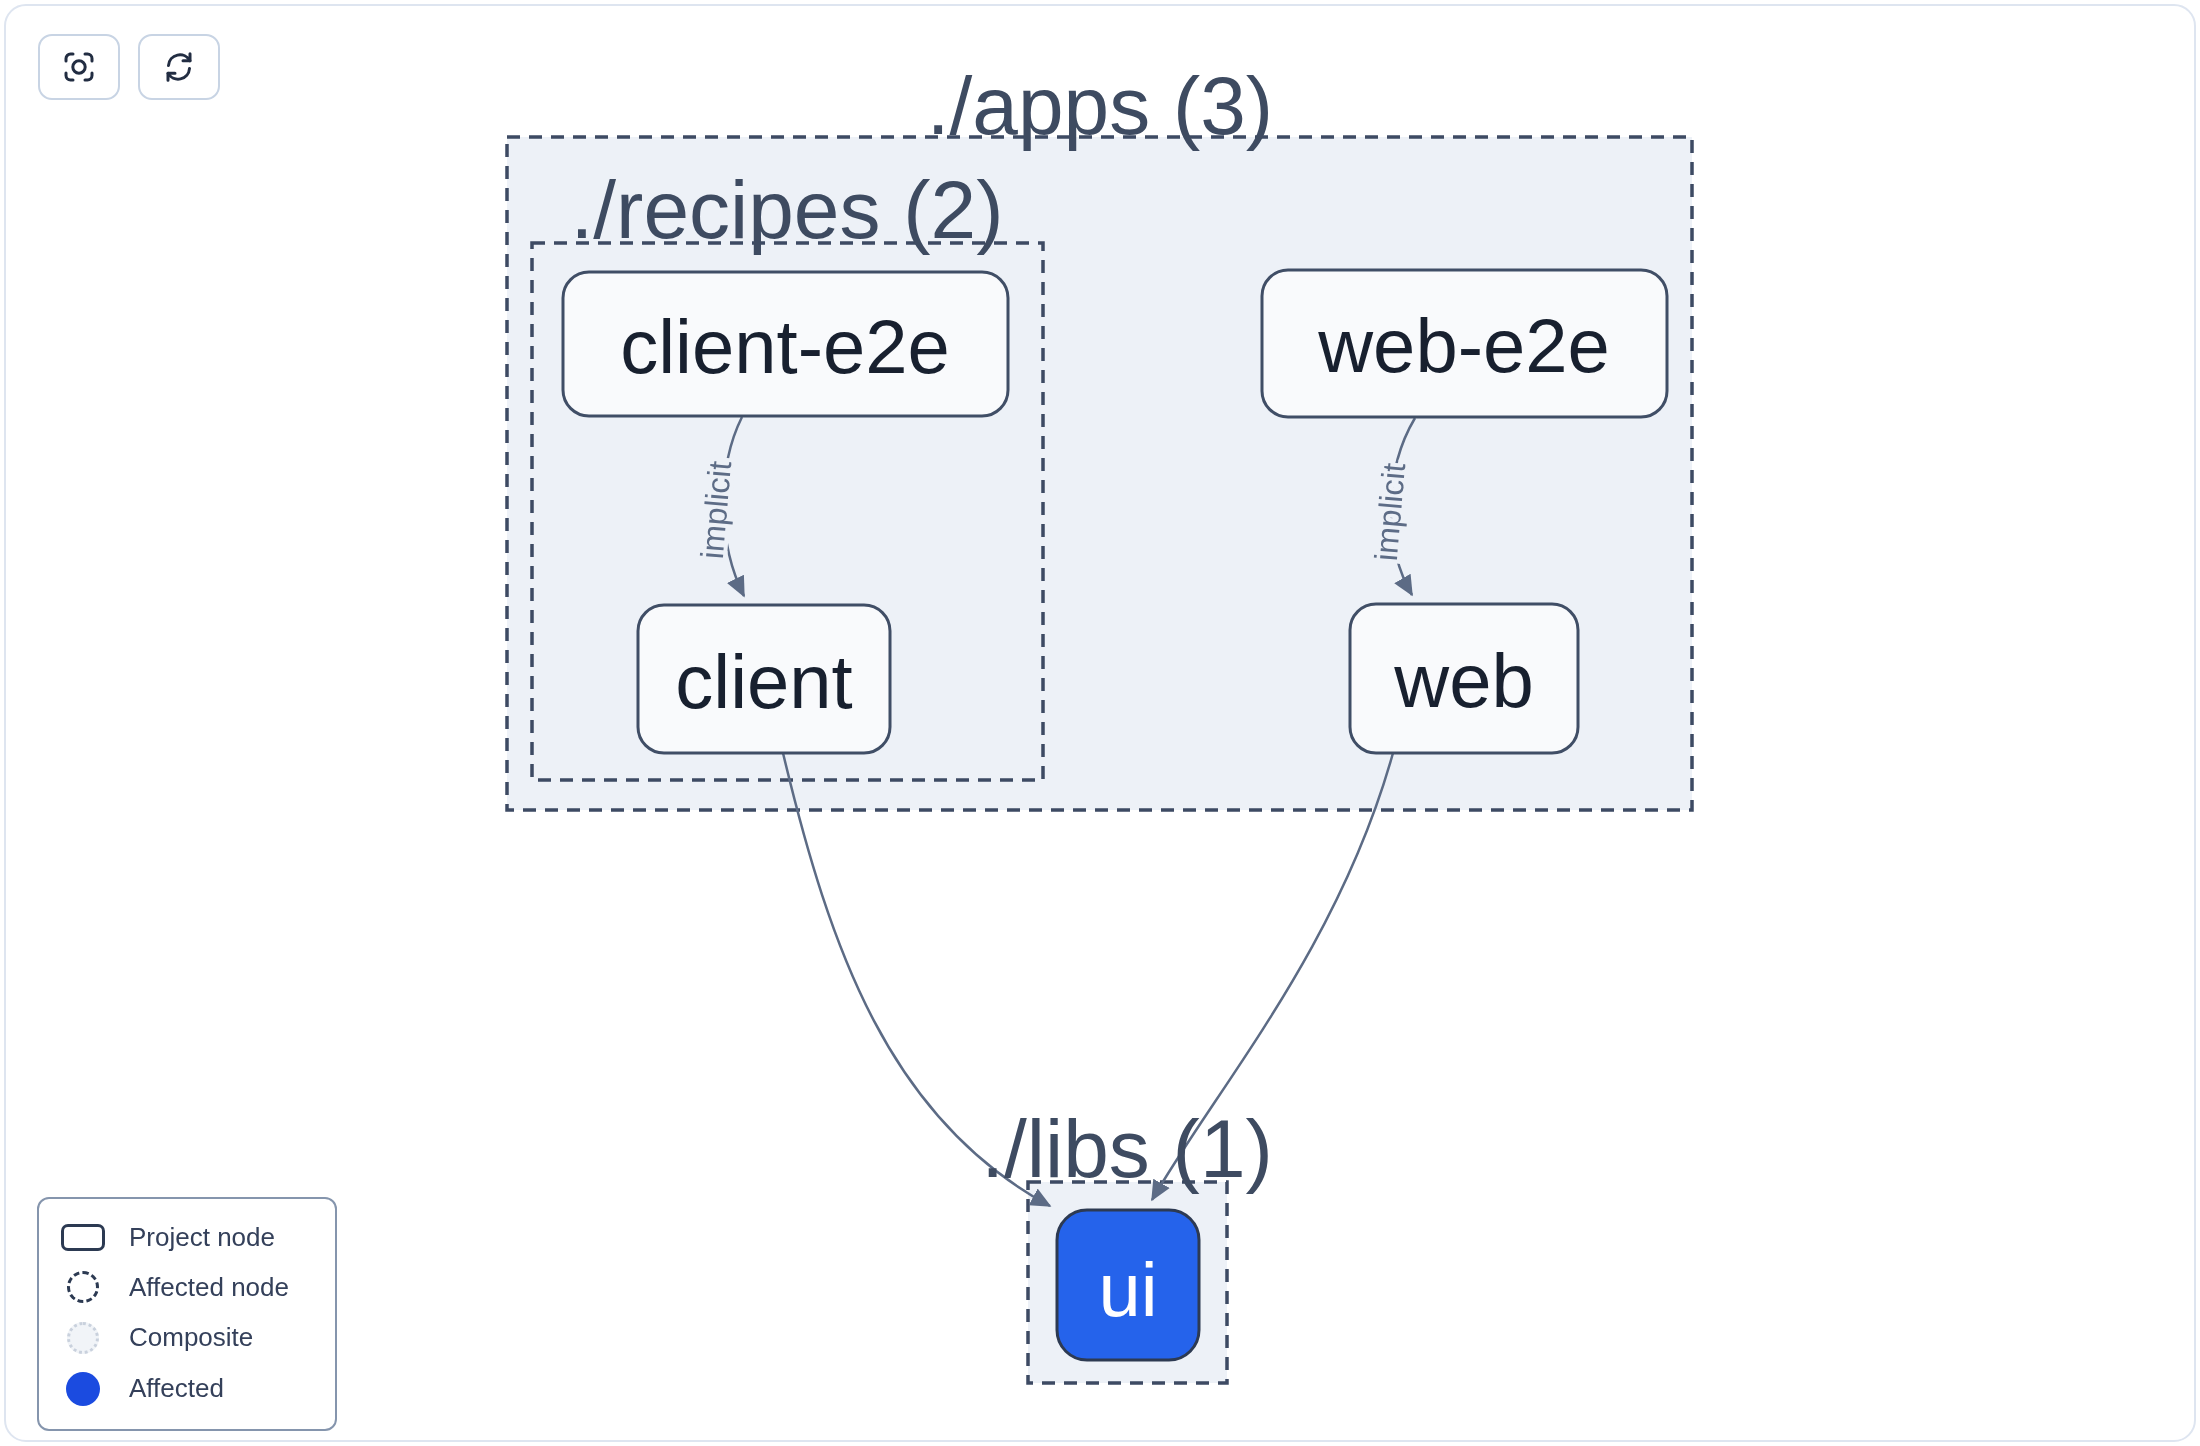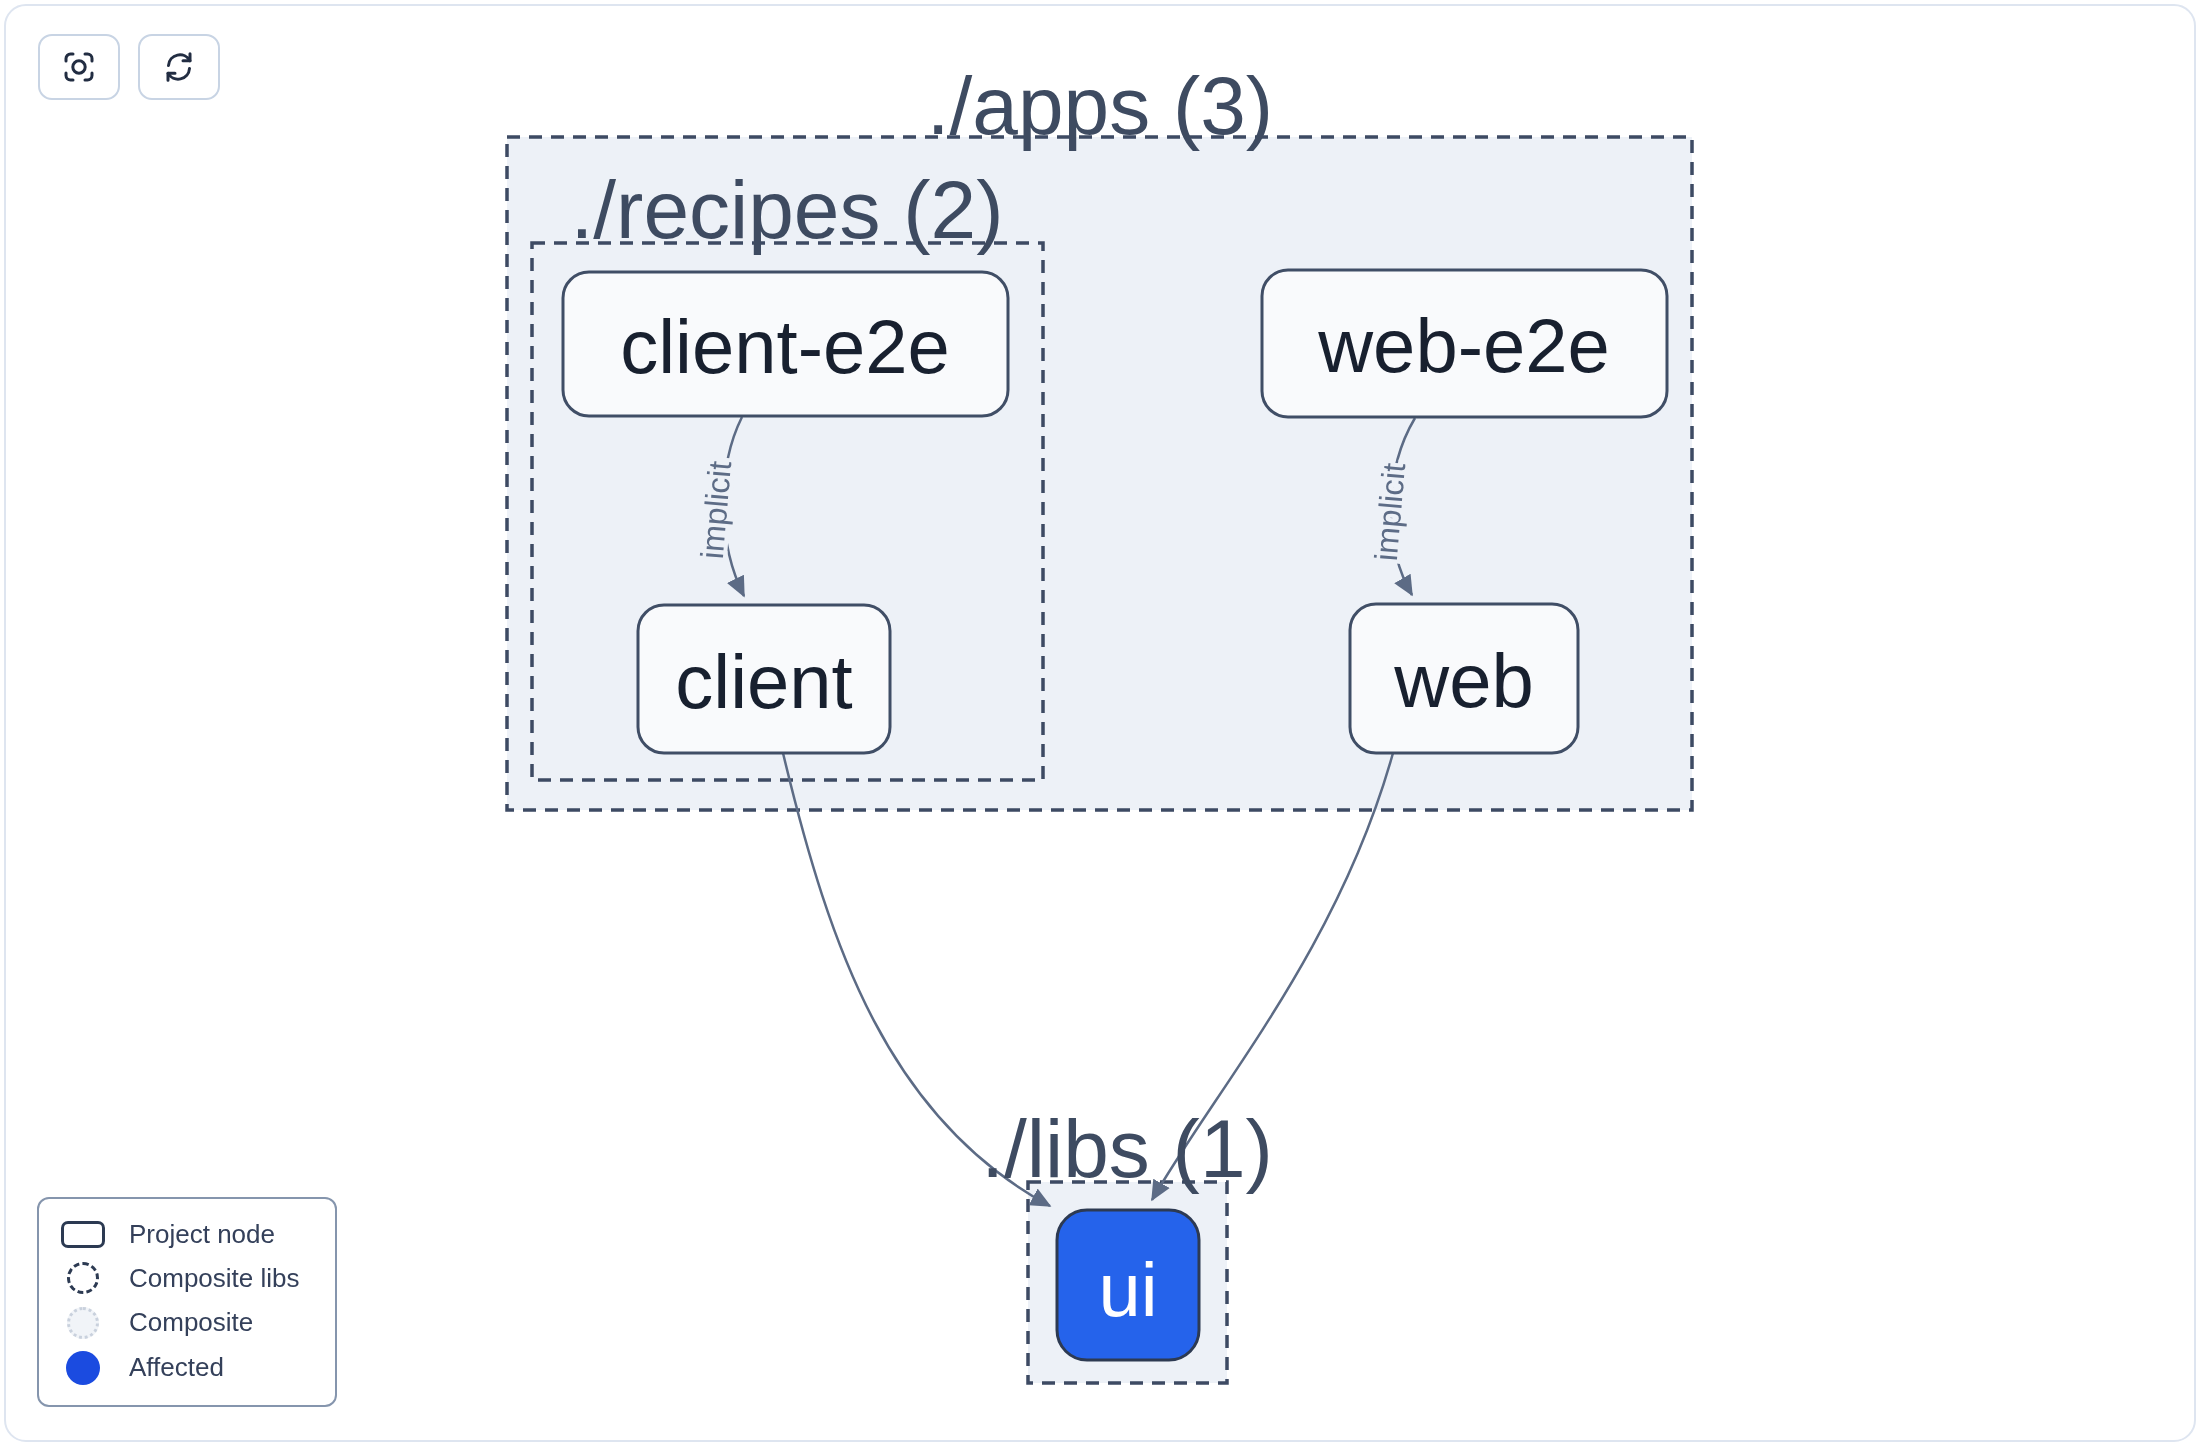--- a/index.html
+++ b/index.html
@@ -24,21 +24,21 @@
 
   
   text{font-family:"Liberation Sans", sans-serif;}
   .container-label{font-size:82px;fill:#3e4b61;}
   .node-label{font-size:76px;fill:#18202f;}
   .node-label-light{font-size:76px;fill:#ffffff;}
   .edge-label{font-size:32px;fill:#5d6c86;paint-order:stroke;stroke:#edf1f7;stroke-width:8px;}
 
   
   .legend{
-    position:absolute;left:37px;top:1197px;width:300px;height:210px;
+    position:absolute;left:37px;top:1197px;width:300px;height:234px;
     background:#ffffff;border:2px solid #8595ad;border-radius:12px;
     box-sizing:border-box;display:flex;flex-direction:column;
     justify-content:space-around;padding:14px 20px;
   }
   .legend-row{display:flex;align-items:center;gap:22px;}
   .legend-icon-col{width:48px;display:flex;align-items:center;justify-content:center;flex:none;}
   .legend-label{font-size:26px;color:#34405a;white-space:nowrap;}
   .lg-project{width:44px;height:27px;border:3px solid #2c3a52;border-radius:7px;background:#ffffff;box-sizing:border-box;}
   .lg-composite{width:32px;height:32px;border:3px dashed #2c3a52;border-radius:50%;background:#ffffff;box-sizing:border-box;}
   .lg-affected{width:32px;height:32px;border:3px dotted #c9d1dd;border-radius:50%;background:#f1f4f8;box-sizing:border-box;}
@@ -122,21 +122,21 @@
   <div class="legend-row">
     <span class="legend-icon-col">
         <span class="lg-project"></span>
       </span>
     <span class="legend-label">Project node</span>
   </div>
   <div class="legend-row">
     <span class="legend-icon-col">
         <span class="lg-composite"></span>
       </span>
-    <span class="legend-label">Composite libs</span>
+    <span class="legend-label">Affected node</span>
   </div>
   <div class="legend-row">
     <span class="legend-icon-col">
         <span class="lg-affected"></span>
       </span>
     <span class="legend-label">Composite</span>
   </div>
   <div class="legend-row">
     <span class="legend-icon-col">
         <span class="lg-touched"></span>

